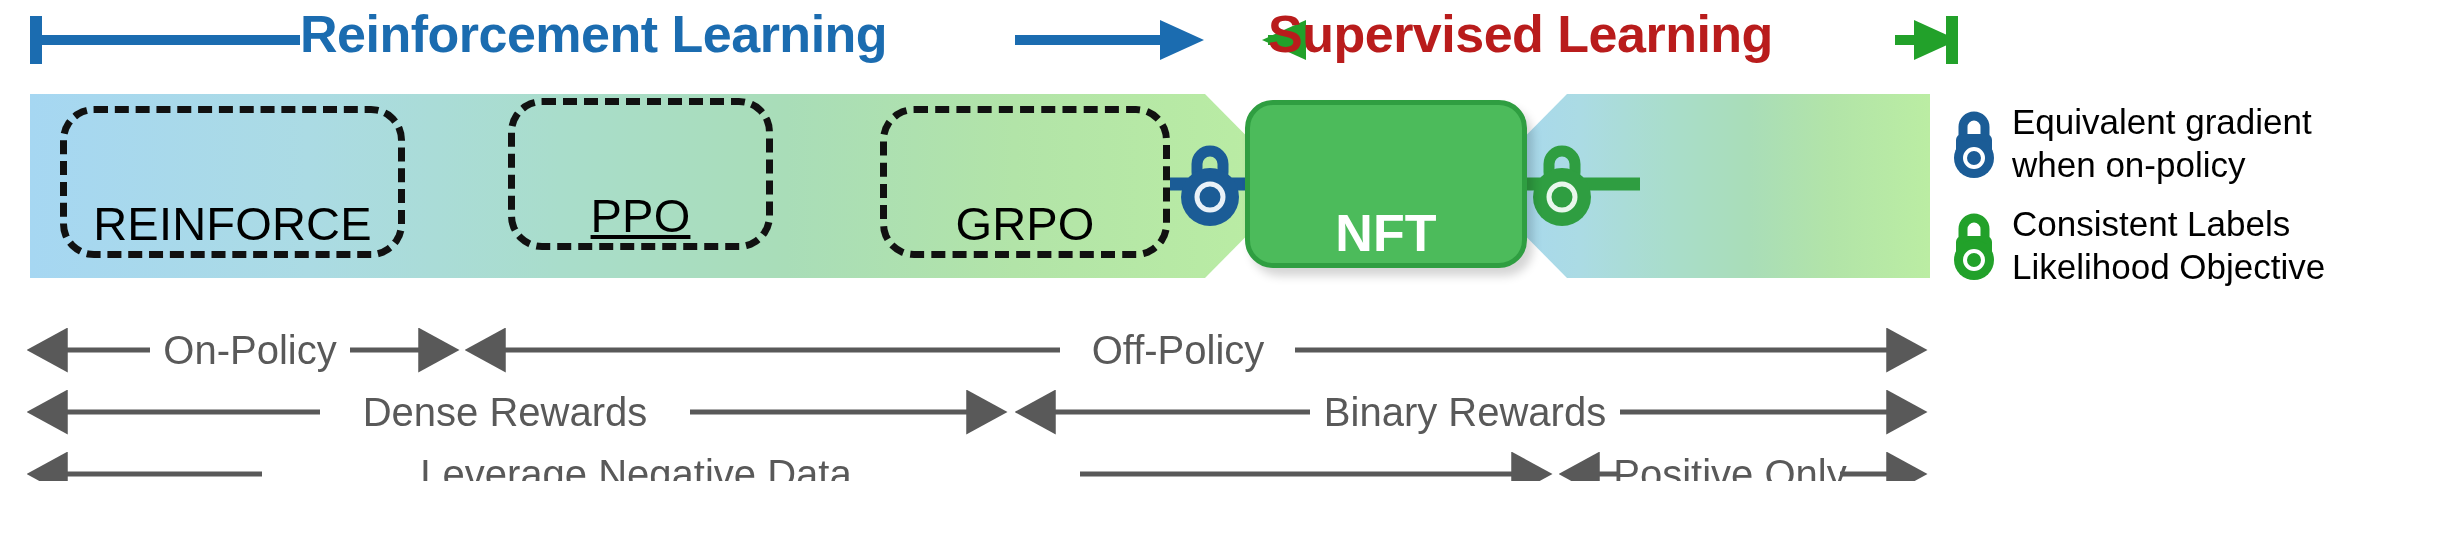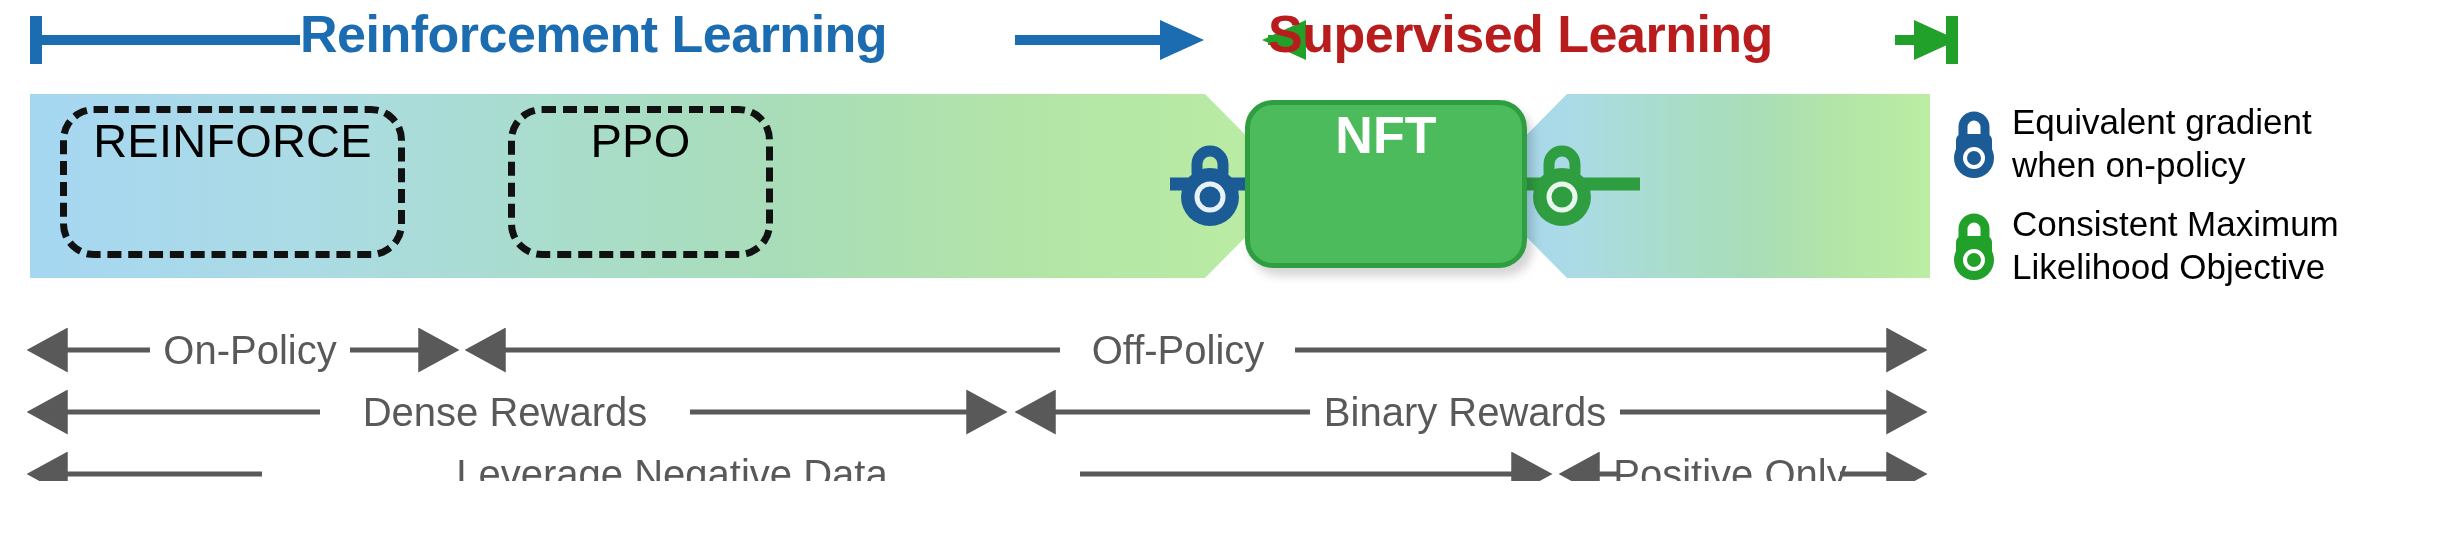--- a/index.html
+++ b/index.html
@@ -65,42 +65,42 @@
     position: absolute;
     left: 0;
     top: 0;
   }
 
   
   .method-box {
     position: absolute;
     box-sizing: border-box;
     display: flex;
-    align-items: flex-start;
+    align-items: flex-end;
     justify-content: center;
     border: 7px dashed #111111;
     border-radius: 34px;
     color: #000000;
     font-size: 47px;
     font-weight: 500;
     letter-spacing: 0.2px;
     white-space: nowrap;
   }
   .method-box.highlight {
     border: 5px solid #2f9e41;
     background: #4cbb5b;
     color: #ffffff;
     font-weight: bold;
     border-radius: 28px;
     font-size: 52px;
     box-shadow: 6px 8px 10px rgba(0,0,0,0.17);
   }
 
   #box-reinforce { left: 60px;   top: 20px;  width: 345px; height: 152px; }
-  #box-ppo       { left: 508px;  top: 20px;  width: 265px; height: 152px; }
+  #box-ppo       { left: 508px;  top: 12px;  width: 265px; height: 152px; text-decoration: underline; }
   #box-grpo      { left: 880px;  top: 20px;  width: 290px; height: 152px; }
   #box-nft       { left: 1245px; top: 14px;  width: 282px; height: 168px; }
   #box-rft       { left: 1615px; top: 20px;  width: 290px; height: 152px; }
 
   
   .connector-svg {
     position: absolute;
     left: 0;
     top: 0;
     pointer-events: none;
@@ -217,20 +217,23 @@
         <circle cx="24" cy="56" r="13" fill="none" stroke="#e9f7ec" stroke-width="5"></circle>
       </g>
     </svg>
 
     <div class="method-box" id="box-reinforce">
       <span>REINFORCE</span>
     </div>
     <div class="method-box" id="box-ppo">
       <span>PPO</span>
     </div>
+    <div class="method-box" id="box-grpo">
+      <span>GRPO</span>
+    </div>
     <div class="method-box highlight" id="box-nft">
       <span>NFT</span>
     </div>
   </div>
 
   <div class="legend">
     <div class="legend-row">
       <svg class="legend-icon" viewBox="0 0 48 72">
         <rect x="13" y="8" width="22" height="30" rx="11" fill="none" stroke="#1b5c96" stroke-width="9"></rect>
         <rect x="6" y="26" width="36" height="26" rx="6" fill="#1b5c96"></rect>
@@ -244,21 +247,21 @@
     </div>
 
     <div class="legend-row">
       <svg class="legend-icon" viewBox="0 0 48 72">
         <rect x="13" y="8" width="22" height="30" rx="11" fill="none" stroke="#22a12a" stroke-width="9"></rect>
         <rect x="6" y="26" width="36" height="26" rx="6" fill="#22a12a"></rect>
         <circle cx="24" cy="50" r="20" fill="#22a12a"></circle>
         <circle cx="24" cy="50" r="9" fill="none" stroke="#ffffff" stroke-width="4"></circle>
       </svg>
       <div class="legend-text">
-        <div>Consistent Maximum</div>
+        <div>Consistent Labels</div>
         <div>Likelihood Objective</div>
       </div>
     </div>
   </div>
 
   <div class="range-rows">
     <svg class="range-svg" width="2443" height="200">
       <defs>
         <marker id="arrL" viewBox="0 0 12 12" refX="2" refY="6" markerWidth="9" markerHeight="9" orient="auto">
           <path d="M 11 0 L 0 6 L 11 12 Z" fill="#595959"></path>
@@ -289,17 +292,17 @@
         <line x1="1840" y1="152" x2="1920" y2="152" stroke="#595959" stroke-width="5" marker-end="url(#arrR)"></line>
       </g>
     </svg>
 
     <div class="range-label" style="left:1178px; top:28px;">Off-Policy</div>
     <div class="range-label" style="left:250px; top:28px;">On-Policy</div>
 
     <div class="range-label" style="left:505px; top:90px;">Dense Rewards</div>
     <div class="range-label" style="left:1465px; top:90px;">Binary Rewards</div>
 
-    <div class="range-label" style="left:672px; top:152px;">Leverage Negative Data</div>
+    <div class="range-label" style="left:636px; top:152px;">Leverage Negative Data</div>
     <div class="range-label" style="left:1730px; top:152px;">Positive Only</div>
   </div>
 
 </div>
 
 </body></html>

